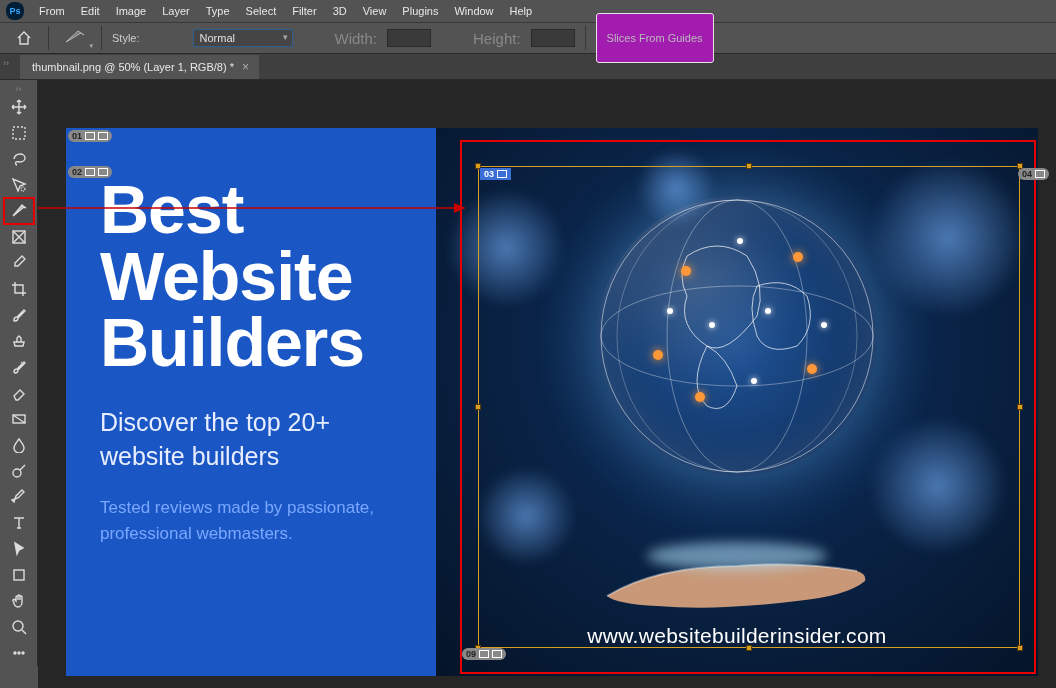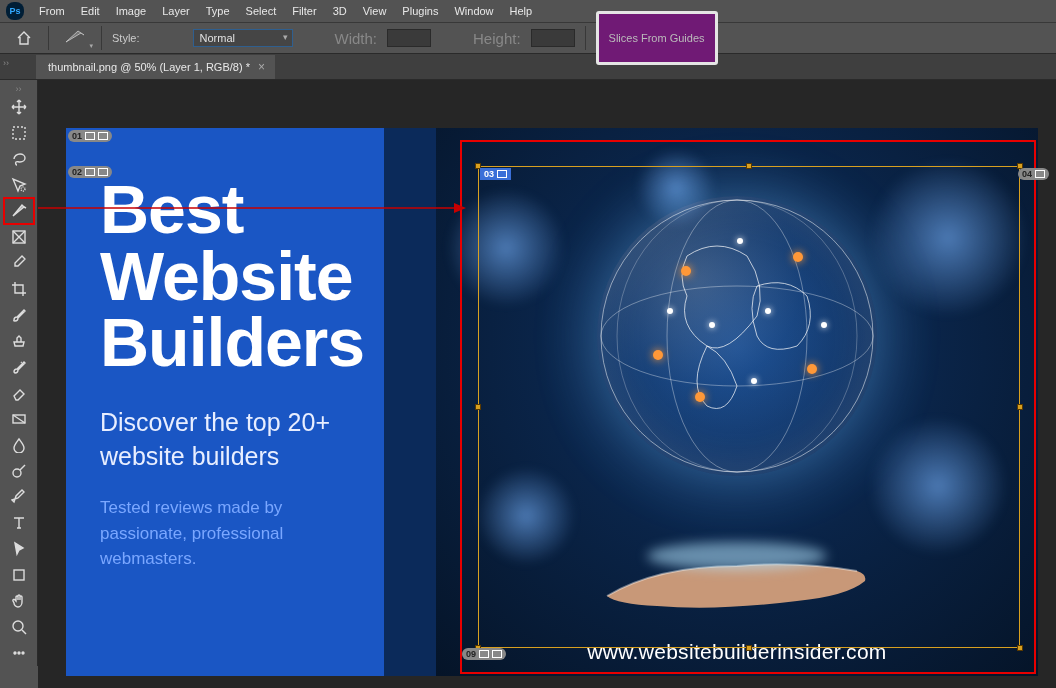--- a/index.html
+++ b/index.html
@@ -13,52 +13,52 @@
 
 .optionsbar { height: 32px; background: #535353; border-top: 1px solid #383838; border-bottom: 1px solid #2a2a2a; display: flex; align-items: center; padding-left: 10px; gap: 10px; }
 .home-btn { width: 28px; height: 22px; display: flex; align-items: center; justify-content: center; }
 .slice-icon { width: 32px; height: 22px; display: flex; align-items: center; justify-content: center; position: relative; }
 .divider-v { width: 1px; height: 24px; background: #383838; }
 .opt-label { color: #ccc; font-size: 11px; }
 .style-select { background: #454545; border: 1px solid #2f5f8f; color: #e0e0e0; font-size: 11px; padding: 2px 18px 2px 6px; width: 100px; position: relative; margin-left: 43px; }
 .style-select::after { content: "▾"; position: absolute; right: 4px; top: 2px; color: #aaa; font-size: 9px; }
 .opt-dim { color: #888; font-size: 15px; margin-left: 32px; }
 .opt-input { width: 44px; height: 18px; background: #3a3a3a; border: 1px solid #2a2a2a; }
-.opt-btn { background: #701a75; color: #bbb; font-size: 11px; padding: 18px 10px; border: 3px solid #e5e5e5; border-radius: 3px; }
-
-
-.tabbar { height: 26px; background: #3f3f3f; display: flex; align-items: flex-end; padding-left: 36px; border-bottom: 1px solid #2a2a2a; }
+.opt-btn { background: #a21caf; color: #bbb; font-size: 11px; padding: 18px 10px; border: 1px solid #e5e5e5; border-radius: 3px; }
+
+
+.tabbar { height: 26px; background: #3f3f3f; display: flex; align-items: flex-end; padding-left: 20px; border-bottom: 1px solid #2a2a2a; }
 .doc-tab { background: #535353; color: #e8e8e8; font-size: 11px; padding: 5px 10px 5px 12px; display: flex; align-items: center; gap: 8px; }
 .doc-tab .close { color: #aaa; font-size: 12px; }
 
 
 .toolbox { position: absolute; left: 0; top: 80px; width: 38px; background: #535353; border-right: 1px solid #2a2a2a; padding-top: 6px; }
 .toolbox .handle-t { height: 8px; text-align: center; color: #888; font-size: 9px; line-height: 6px; }
 .tool { width: 30px; height: 26px; margin: 0 auto 0; display: flex; align-items: center; justify-content: center; color: #ddd; cursor: default; }
 .tool svg { width: 16px; height: 16px; stroke: #ddd; fill: none; stroke-width: 1.4; }
 .tool.highlighted { outline: 2px solid #e80000; outline-offset: -1px; background: #4a4a4a; }
 
 
 .canvas-wrap { position: absolute; left: 38px; top: 80px; right: 0; bottom: 0; background: #262626; overflow: hidden; }
 .artboard { position: absolute; left: 28px; top: 48px; width: 972px; height: 548px; background: #0b2a5a; }
 
 
-.left-panel { position: absolute; left: 0; top: 0; width: 318px; height: 100%; background: #1a56c4; padding: 48px 30px 30px 34px; color: #fff; }
+.left-panel { position: absolute; left: 0; top: 0; width: 370px; height: 100%; background: #1a56c4; padding: 48px 30px 30px 34px; color: #fff; }
 .headline { font-weight: 800; font-size: 68px; line-height: 0.98; letter-spacing: -1px; }
 .sub1 { margin-top: 30px; font-size: 25px; line-height: 1.35; color: #e8eeff; }
 .sub2 { margin-top: 22px; font-size: 17px; line-height: 1.5; color: #7aa7ff; }
 
 .image-panel { position: absolute; left: 370px; top: 0; right: 0; bottom: 0; background: radial-gradient(circle at 50% 40%, #1a4a8a 0%, #0a2448 45%, #051428 100%); overflow: hidden; }
 .bokeh { position: absolute; border-radius: 50%; background: radial-gradient(circle, rgba(120,180,255,0.6), rgba(120,180,255,0) 70%); filter: blur(4px); }
 .globe { position: absolute; left: 50%; top: 38%; transform: translate(-50%,-50%); width: 280px; height: 280px; border-radius: 50%; background: radial-gradient(circle at 35% 30%, rgba(255,255,255,0.18), rgba(60,130,220,0.12) 40%, rgba(10,40,90,0.25) 100%); box-shadow: inset 0 0 50px rgba(255,255,255,0.15), 0 0 60px rgba(120,200,255,0.35); }
 .globe svg { position: absolute; inset: 0; }
 .dot { position: absolute; width: 6px; height: 6px; border-radius: 50%; background: #fff; box-shadow: 0 0 6px #fff; }
 .dot.o { background: #ff9838; box-shadow: 0 0 8px #ff9838; width: 10px; height: 10px; }
 .hand { position: absolute; left: 50%; bottom: 60px; transform: translateX(-50%); width: 280px; height: 90px; }
-.url-text { position: absolute; bottom: 12px; left: 0; right: 0; text-align: center; color: #fff; font-size: 21px; letter-spacing: 0.3px; }
+.url-text { position: absolute; bottom: 28px; left: 0; right: 0; text-align: center; color: #fff; font-size: 21px; letter-spacing: 0.3px; }
 
 
 .sel-rect { position: absolute; border: 2px solid #e80000; pointer-events: none; }
 .inner-sel { position: absolute; border: 1px solid #d8a020; pointer-events: none; }
 .inner-sel .h { position: absolute; width: 6px; height: 6px; background: #d8a020; border: 1px solid #5a3a00; }
 .slice-tag { position: absolute; background: #3a6fd8; color: #fff; font-size: 9px; padding: 1px 4px; display: flex; gap: 3px; align-items: center; font-weight: bold; }
 .slice-tag .ic { width: 10px; height: 8px; border: 1px solid #fff; position: relative; }
 .slice-tag.gray { background: #888; color: #222; border-radius: 6px; }
 
 

